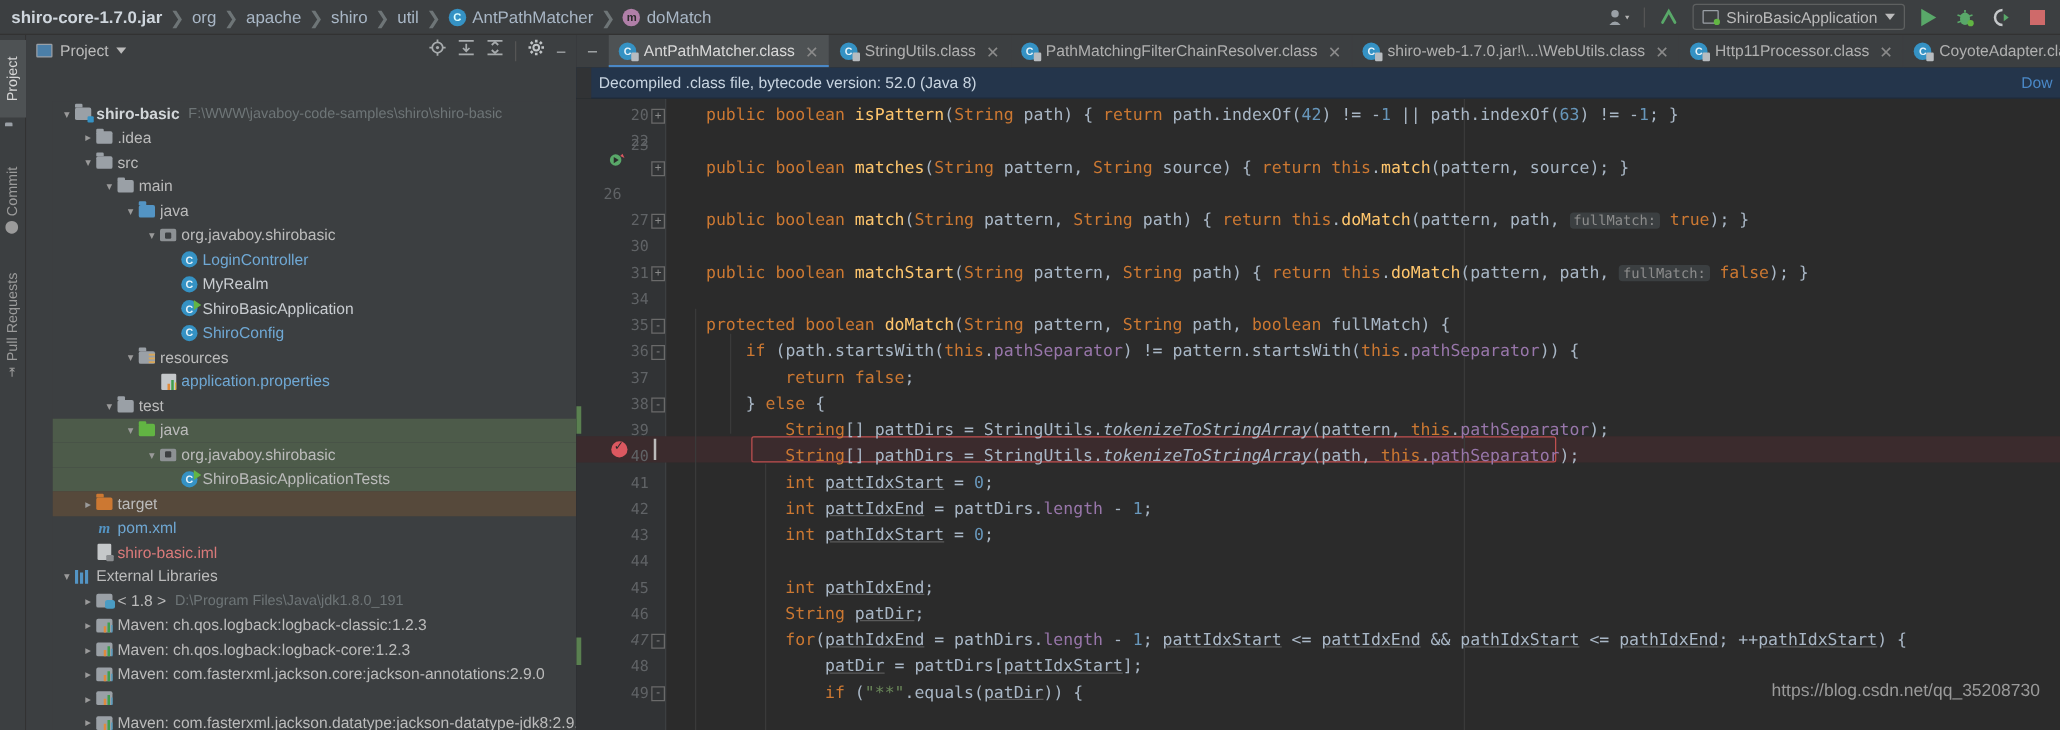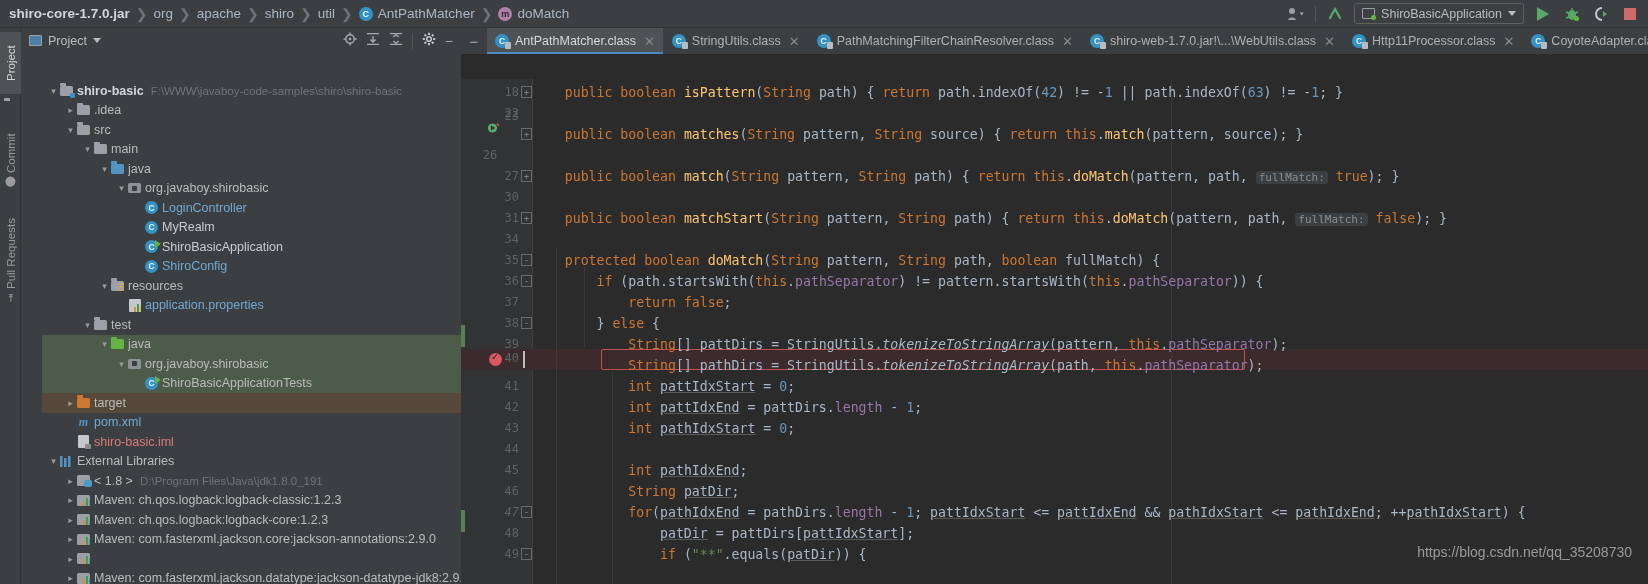--- a/index.html
+++ b/index.html
@@ -554,20 +554,25 @@
           <span class="tabico">C</span>
           <span>Http11Processor.class</span>
           <span class="tabx">✕</span>
         </span>
         <span class="tab">
           <span class="tabico">C</span>
           <span>CoyoteAdapter.class</span>
         </span>
       </div>
 
+    <div class="notice">
+      <span class="gutter-pad"></span>
+      <span>Decompiled .class file, bytecode version: 52.0 (Java 8)</span>
+      <span class="dl">Dow</span>
+    </div>
 
     <div class="codearea">
       <div class="gutter">
         <div class="markstripe"></div>
         <div class="gutline"></div>
       </div>
 
       <div class="greenmark" style="top:246px;height:22px;"></div>
       <div class="greenmark" style="top:431px;height:22px;"></div>
 
@@ -583,41 +588,41 @@
             <path d="M11 2 l1.6 3.4 l-3.4-1.6z" fill="#db5860"></path>
           </svg>
       </div>
 
       <div class="vline" style="left:95px;top:168px;height:337px;"></div>
       <div class="vline" style="left:123px;top:188px;height:80px;"></div>
       <div class="vline" style="left:151px;top:292px;height:213px;"></div>
       <div class="vline" style="left:710px;top:0px;height:505px;"></div>
 
       <div id="gutternums">
-          <div class="ln" style="top: 6px;">18</div>
+          <div class="ln" style="top: 6px;">20</div>
           <div class="foldmark" style="top: 6px;"><span style="border:1px solid #6a6a6a;padding:0 1.5px;font-size:9px;line-height:10px;display:inline-block;">+</span></div>
           <div class="ln" style="top: 27px;">22</div>
           <div class="ln" style="top: 30px;">23</div>
           <div class="foldmark" style="top: 48px;"><span style="border:1px solid #6a6a6a;padding:0 1.5px;font-size:9px;line-height:10px;display:inline-block;">+</span></div>
           <div class="ln" style="top: 69px; text-align: center;">26</div>
           <div class="ln" style="top: 90px;">27</div>
           <div class="foldmark" style="top: 90px;"><span style="border:1px solid #6a6a6a;padding:0 1.5px;font-size:9px;line-height:10px;display:inline-block;">+</span></div>
           <div class="ln" style="top: 111px;">30</div>
           <div class="ln" style="top: 132px;">31</div>
           <div class="foldmark" style="top: 132px;"><span style="border:1px solid #6a6a6a;padding:0 1.5px;font-size:9px;line-height:10px;display:inline-block;">+</span></div>
           <div class="ln" style="top: 153px;">34</div>
           <div class="ln" style="top: 174px;">35</div>
           <div class="foldmark" style="top: 174px;"><span style="border:1px solid #6a6a6a;padding:0 1.5px;font-size:9px;line-height:10px;display:inline-block;">-</span></div>
           <div class="ln" style="top: 195px;">36</div>
           <div class="foldmark" style="top: 195px;"><span style="border:1px solid #6a6a6a;padding:0 1.5px;font-size:9px;line-height:10px;display:inline-block;">-</span></div>
           <div class="ln" style="top: 216px;">37</div>
           <div class="ln" style="top: 237px;">38</div>
           <div class="foldmark" style="top: 237px;"><span style="border:1px solid #6a6a6a;padding:0 1.5px;font-size:9px;line-height:10px;display:inline-block;">-</span></div>
           <div class="ln" style="top: 258px;">39</div>
-          <div class="ln" style="top: 272px;">40</div>
+          <div class="ln" style="top: 279px;">40</div>
           <div class="ln" style="top: 300px;">41</div>
           <div class="ln" style="top: 321px;">42</div>
           <div class="ln" style="top: 342px;">43</div>
           <div class="ln" style="top: 363px;">44</div>
           <div class="ln" style="top: 384px;">45</div>
           <div class="ln" style="top: 405px;">46</div>
           <div class="ln" style="top: 426px; font-style: italic;">47</div>
           <div class="foldmark" style="top: 426px;"><span style="border:1px solid #6a6a6a;padding:0 1.5px;font-size:9px;line-height:10px;display:inline-block;">-</span></div>
           <div class="ln" style="top: 447px;">48</div>
           <div class="ln" style="top: 468px;">49</div>

